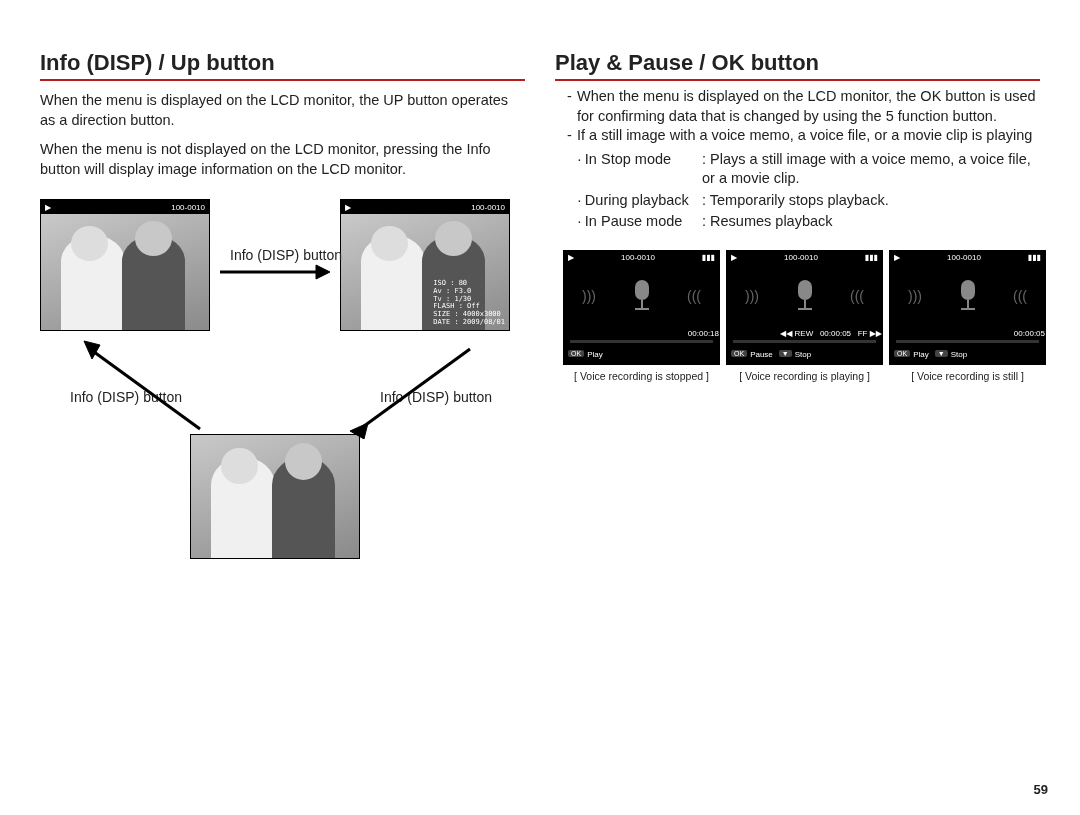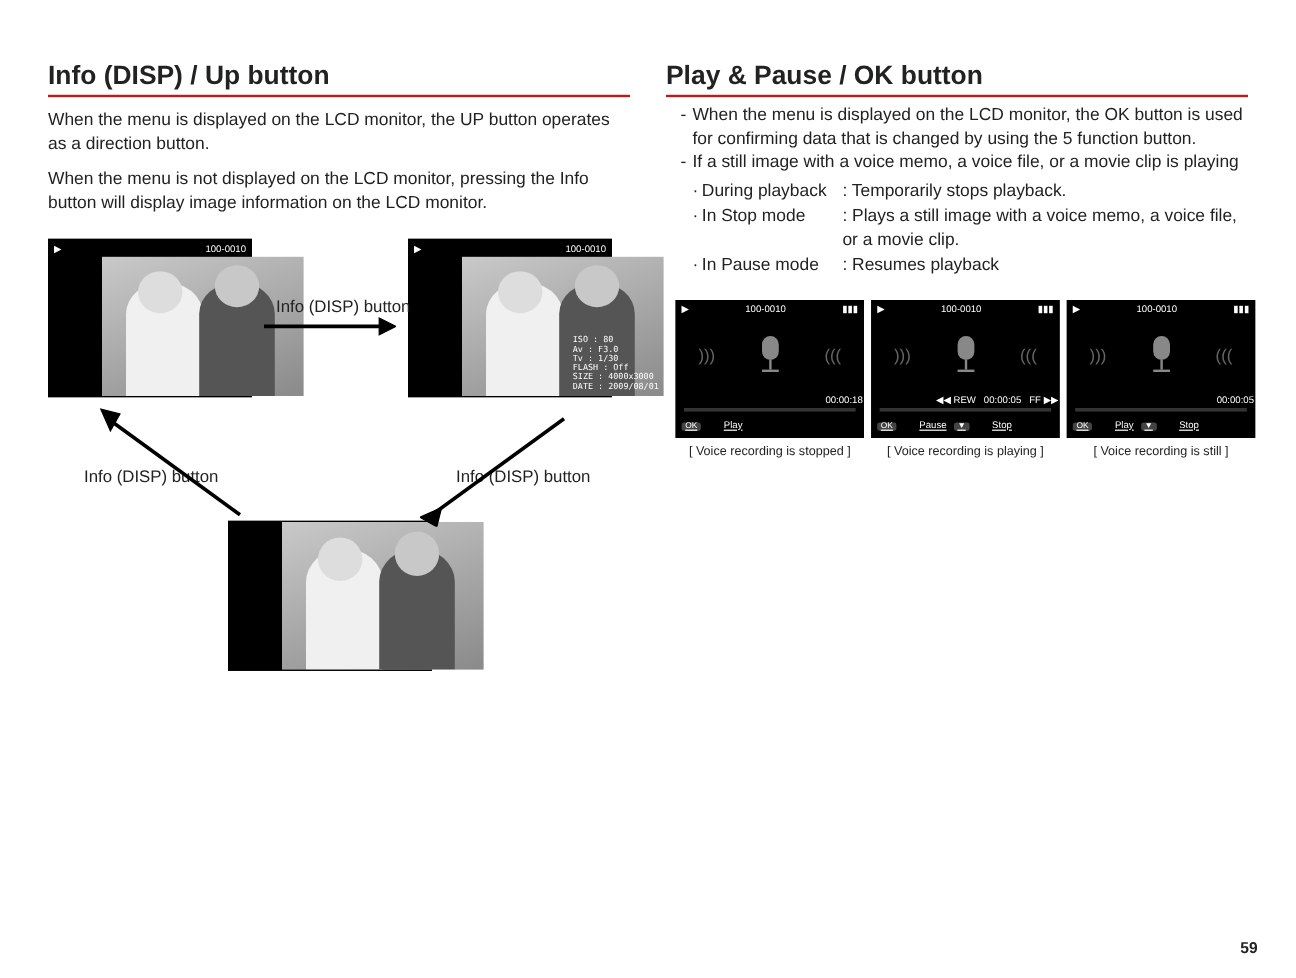--- a/index.html
+++ b/index.html
@@ -66,21 +66,20 @@
     justify-content: space-between;
     align-items: center;
     padding: 0 4px;
   }
   .lcd .img {
     background: linear-gradient(160deg,#c9c9c9,#8a8a8a);
     position: relative;
     width: 100%;
     height: calc(100% - 14px);
     overflow: hidden;
-    margin-left: 44px;
   }
   .person {
     position: absolute;
     bottom: 0;
     width: 38%;
     height: 82%;
     border-radius: 50% 50% 0 0 / 28% 28% 0 0;
     background: #e4e4e4;
   }
   .person.head {
@@ -163,21 +162,21 @@
     background: #333;
     margin: 0 6px 4px 6px;
     position: relative;
   }
   .shot .foot {
     display: flex;
     gap: 6px;
     padding: 3px 4px 5px 4px;
     font-size: 8px;
   }
-  .shot .foot .btn { display: flex; align-items: flex-end; gap: 19px; text-decoration: underline; }
+  .shot .foot .btn { display: flex; align-items: flex-start; gap: 3px; }
   .shot .foot .key {
     background: #444; border-radius: 2px; padding: 0 3px; font-size: 7px;
   }
   .shot-caption { font-size: 10.5px; text-align: center; margin-top: 5px; display: block;}
   .shot-col { display: flex; flex-direction: column; align-items: center; }
 </style>
 </head>
 <body>
 
 <div class="page">
@@ -251,26 +250,26 @@
     </div>
   </div>
 
   <div class="col">
     <h2>Play &amp; Pause / OK button</h2>
     <ul>
       <li>When the menu is displayed on the LCD monitor, the OK button is used for confirming data that is changed by using the 5 function button.</li>
       <li>If a still image with a voice memo, a voice file, or a movie clip is playing</li>
     </ul>
     <div class="mode-row">
+      <span class="ml">In Stop mode</span>
+      <span class="md">Plays a still image with a voice memo, a voice file, or a movie clip.</span>
+    </div>
+    <div class="mode-row">
       <span class="ml">During playback</span>
       <span class="md">Temporarily stops playback.</span>
-    </div>
-    <div class="mode-row">
-      <span class="ml">In Stop mode</span>
-      <span class="md">Plays a still image with a voice memo, a voice file, or a movie clip.</span>
     </div>
     <div class="mode-row">
       <span class="ml">In Pause mode</span>
       <span class="md">Resumes playback</span>
     </div>
 
     <div class="shots">
 
       <div class="shot-col">
         <div class="shot">

